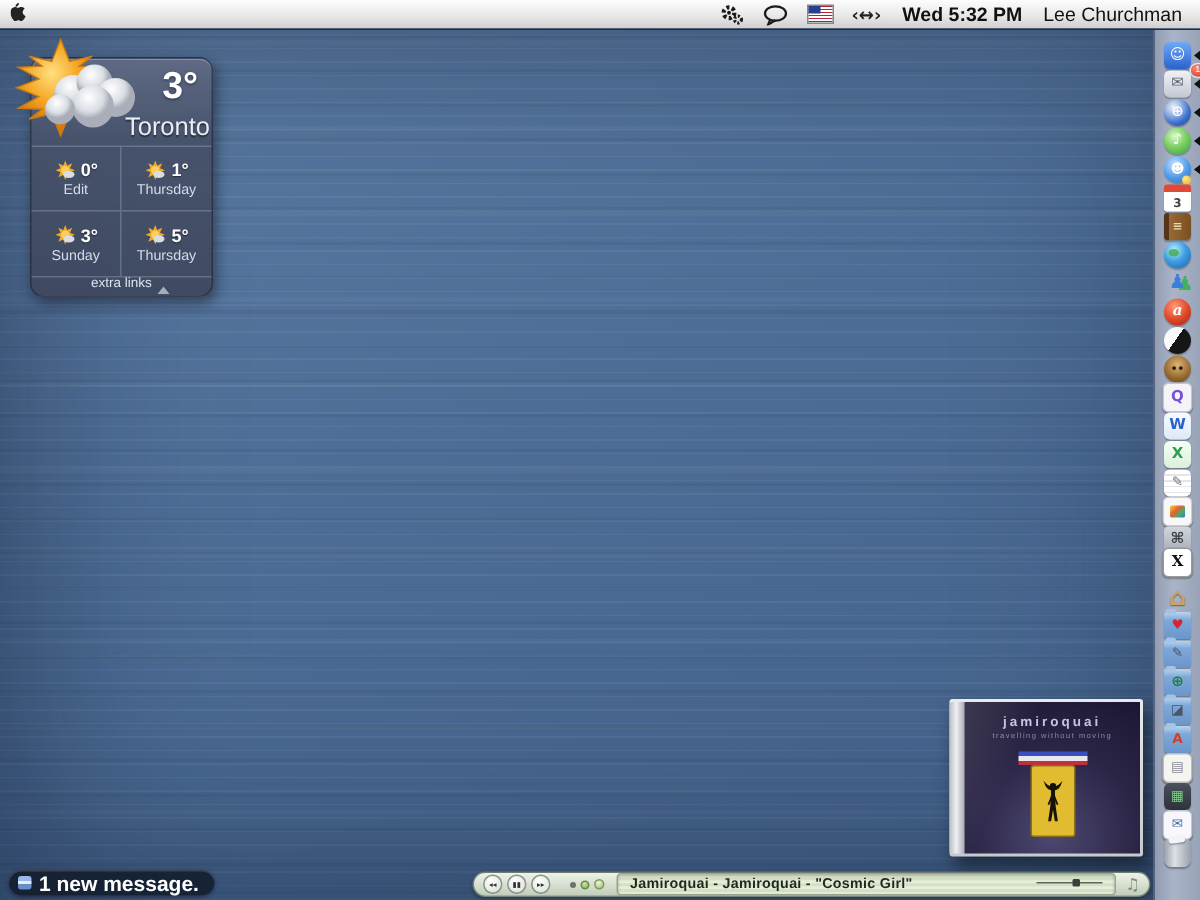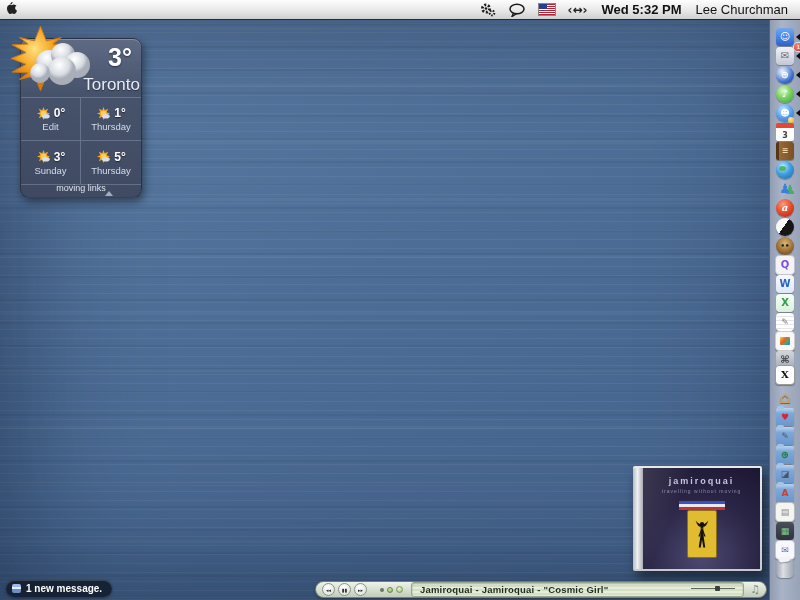--- a/index.html
+++ b/index.html
@@ -125,21 +125,21 @@
     background:linear-gradient(90deg,#98a0ac,#dde1e6 40%,#98a0ac);}
   [data-name="trash-icon"]::before{content:"";position:absolute;top:-3px;left:3px;width:11px;height:5px;
     background:#f4f4f6;border-radius:2px;transform:rotate(-7deg);box-shadow:0 1px 1px rgba(0,0,0,.3);}
 
   
   .pill{position:absolute;left:6px;top:580px;height:17px;z-index:30;display:flex;align-items:center;
     gap:5px;padding:0 10px 0 6px;border-radius:9px;background:rgba(18,28,44,.88);
     box-shadow:0 1px 3px rgba(0,0,0,.4), inset 0 1px 0 rgba(255,255,255,.15);}
   .pill-ico{width:9px;height:9px;border-radius:2px;
     background:linear-gradient(180deg,#9ab8e8 0 3px,#e8eef8 3px 5px,#6a8fc8 5px);}
-  .pill-text{color:#fff;font-size:10px;font-weight:bold;white-space:nowrap;}
+  .pill-text{color:#fff;font-size:14px;font-weight:bold;white-space:nowrap;}
 
   
   .player{position:absolute;left:315px;top:581px;width:452px;height:17px;z-index:30;border-radius:9px;
     background:linear-gradient(180deg,#eef2e8,#d4dccc 60%,#c2ccba);
     border:1px solid rgba(90,105,90,.8);box-sizing:border-box;display:flex;align-items:center;
     padding:0 6px;box-shadow:0 1px 3px rgba(0,0,0,.35);}
   .pbtn{width:13px;height:13px;border-radius:50%;border:1px solid #8a948a;margin-right:3px;flex:none;
     background:radial-gradient(circle at 40% 30%,#ffffff,#d8ddd2);display:flex;align-items:center;
     justify-content:center;font:bold 5px "DejaVu Sans",sans-serif;color:#333;box-sizing:border-box;}
   .pdots{display:flex;align-items:center;gap:3px;margin:0 8px 0 10px;flex:none;}
@@ -278,21 +278,21 @@
           <svg data-name="mini-sun-icon" width="15" height="13" viewBox="0 0 16 16">
             <polygon fill="#f0a828" points="16,8 11.9,6.4 13.7,2.3 9.6,4.1 8,0 6.4,4.1 2.3,2.3 4.1,6.4 0,8 4.1,9.6 2.3,13.7 6.4,11.9 8,16 9.6,11.9 13.7,13.7 11.9,9.6"></polygon>
             <circle cx="8" cy="8" r="3.4" fill="#f8cf60"></circle>
             <ellipse cx="11" cy="11.5" rx="4.6" ry="2.8" fill="#d9dde4"></ellipse>
           </svg>
           <span class="ftemp" data-name="forecast-temp">5°</span>
         </div>
         <div class="fday" data-name="forecast-day">Thursday</div>
       </div>
       </div>
-    <div class="w-foot" data-name="extra-links">moving links</div>
+    <div class="w-foot" data-name="extra-links">extra links</div>
     <div class="w-nub" data-name="widget-resize-nub"></div>
   </div>
 
   <div class="dock" data-name="dock">
 
   <div class="dock-item" data-name="dock-item">
       <span class="dg" data-name="finder-icon">☺</span>
 
       <span class="run" data-name="running-indicator-icon"></span>
     </div>

